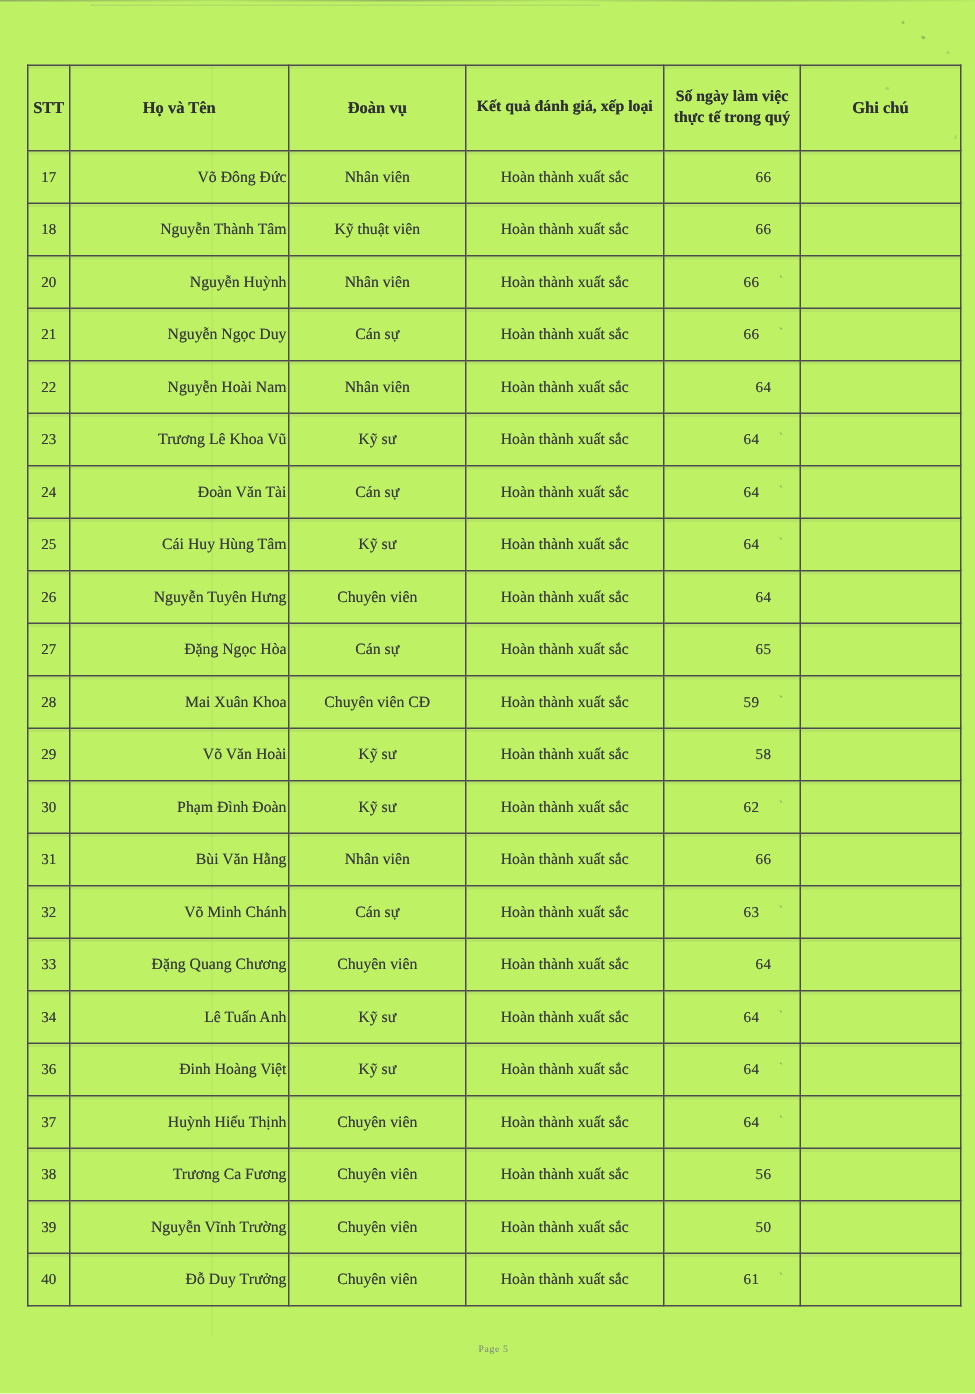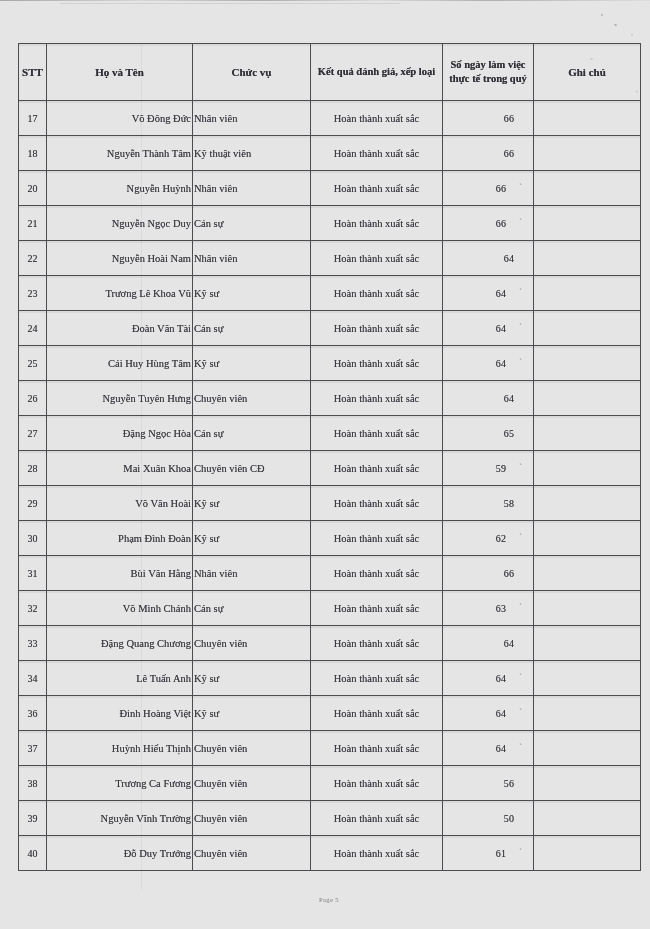--- a/index.html
+++ b/index.html
@@ -5,21 +5,21 @@
   html, body {
     margin: 0; padding: 0;
     width: 650px; height: 929px;
     background: #ffffff;
     font-family: "Liberation Serif", serif;
     overflow: hidden;
     position: relative;
   }
   .sheet {
     position: absolute; inset: 0;
-    background: #e5e5e5;
+    background: #bef264;
   }
   
   .scan-top-line {
     position: absolute; left: 0; top: 0; width: 650px; height: 1px;
     background: linear-gradient(90deg,
       rgba(90,90,95,.45) 0%, rgba(90,90,95,.10) 22%,
       rgba(90,90,95,.40) 40%, rgba(90,90,95,.08) 58%,
       rgba(90,90,95,.38) 75%, rgba(90,90,95,.05) 100%);
   }
   .scan-top-line2 {
@@ -71,21 +71,21 @@
 
   tbody td {
     height: 32px;
     font-size: 10.5px;
     color: #38383f;
     vertical-align: middle;
     text-shadow: 0 0 .4px rgba(56,56,63,.65);
   }
   td.c-stt  { text-align: center; font-size: 10px; }
   td.c-name { text-align: right; padding-left: 6px; margin-left: 15px; }
-  td.c-pos  { }
+  td.c-pos  { text-align: center; }
   td.c-res  { text-align: center; }
   td.c-days { text-align: center; font-size: 10px; letter-spacing: .3px; padding-left: 43px; }
   td.c-note { }
 
   
   tbody tr:nth-child(3)  td.c-days::after,
   tbody tr:nth-child(4)  td.c-days::after,
   tbody tr:nth-child(6)  td.c-days::after,
   tbody tr:nth-child(7)  td.c-days::after,
   tbody tr:nth-child(8)  td.c-days::after,
@@ -134,21 +134,21 @@
         <col class="w-name">
         <col class="w-pos">
       <col class="w-res">
         <col class="w-days">
         <col class="w-note">
     </colgroup>
     <thead>
       <tr>
         <th class="h-stt">STT</th>
         <th class="h-name">Họ và Tên</th>
-        <th class="h-pos">Chức vụ</th>
+        <th class="h-pos">Đoàn vụ</th>
         <th class="h-res">Kết quả đánh giá, xếp loại</th>
         <th class="h-days">Số ngày làm việc thực tế trong quý</th>
         <th class="h-note">Ghi chú</th>
       </tr>
     </thead>
     <tbody id="roster-body">
   <tr>
     <td class="c-stt">17</td>
     <td class="c-name">Võ Đông Đức</td>
     <td class="c-pos">Nhân viên</td>

